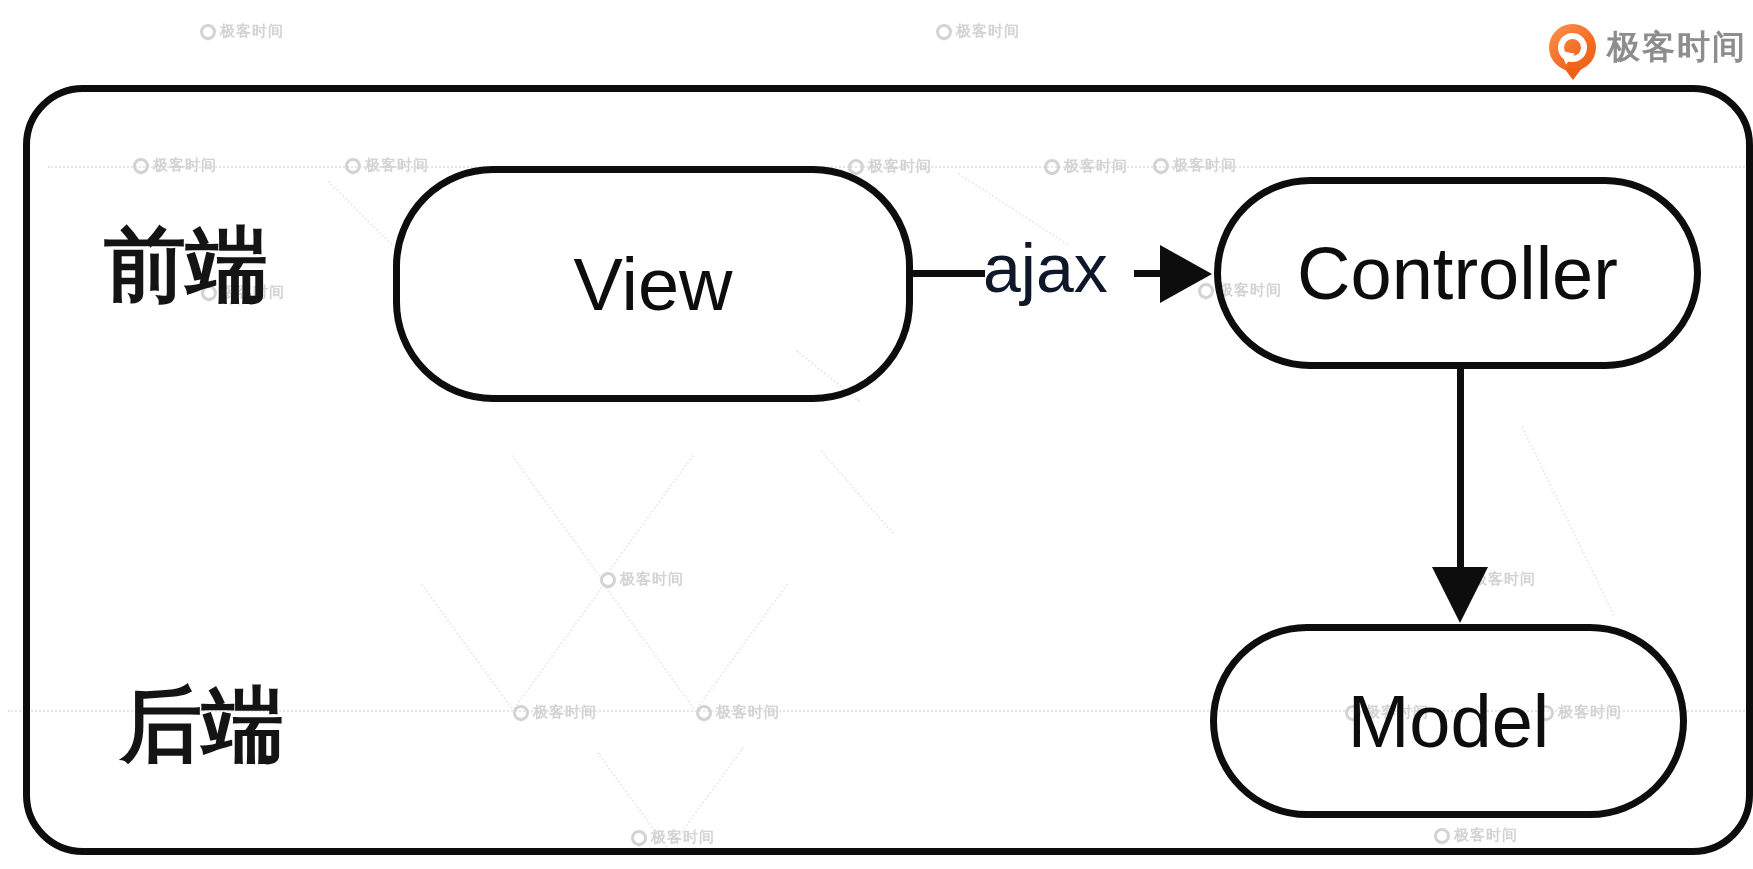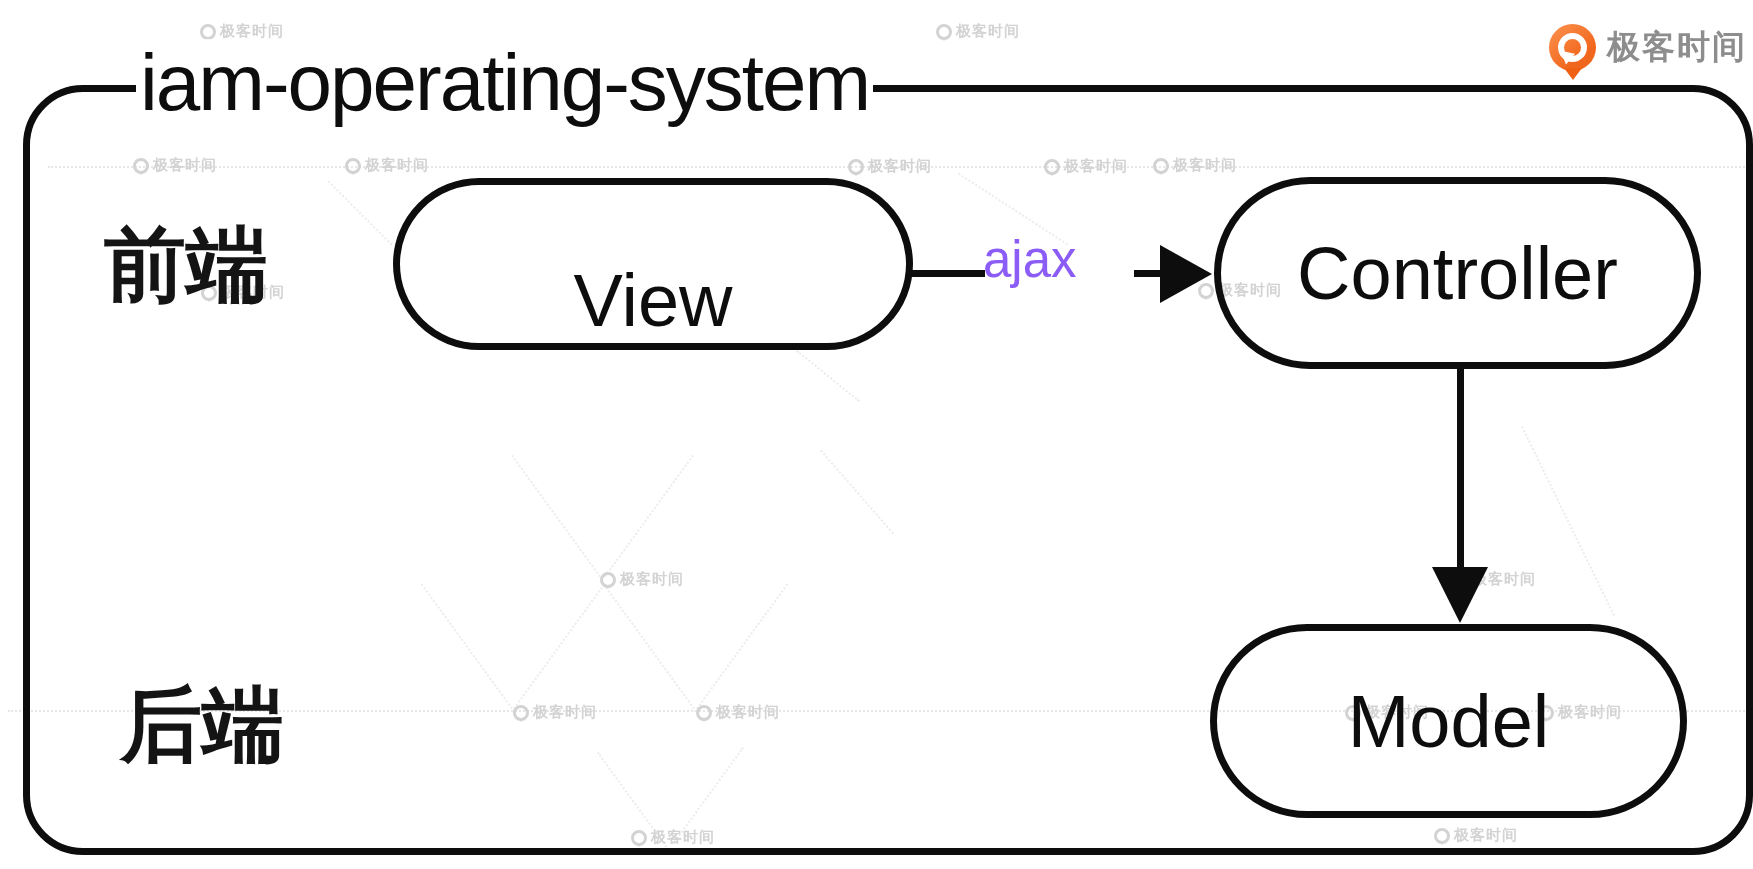--- a/index.html
+++ b/index.html
@@ -44,29 +44,29 @@
   .row-label.frontend{left:96px;top:224px;}
   .row-label.backend{left:112px;top:684px;}
   
   .pill{
     position:absolute;box-sizing:border-box;
     border:7px solid #0d0d0d;border-radius:100px;
     display:flex;align-items:center;justify-content:center;
     background:transparent;
     font-size:74px;color:#0d0d0d;white-space:nowrap;
   }
-  .pill.view{left:385px;top:178px;width:520px;height:172px;align-items:flex-end;}
+  .pill.view{left:385px;top:166px;width:520px;height:236px;}
   .pill.controller{left:1206px;top:177px;width:487px;height:192px;}
   .pill.model{left:1202px;top:624px;width:477px;height:194px;}
   
   .shaft{position:absolute;background:#0d0d0d;}
   .edge-ajax-line1{left:903px;top:270px;width:74px;height:7px;}
   .edge-ajax-line2{left:1126px;top:270px;width:28px;height:7px;}
   .edge-ajax-label{
-    position:absolute;left:975px;top:234px;font-size:51px;line-height:1;color:#8b5cf6;white-space:nowrap;
+    position:absolute;left:975px;top:234px;font-size:68px;line-height:1;color:#0f172a;white-space:nowrap;
   }
   .head-right{
     position:absolute;left:1152px;top:245px;width:0;height:0;
     border-top:29px solid transparent;border-bottom:29px solid transparent;border-left:52px solid #0d0d0d;
   }
   .edge-cm-shaft{left:1449px;top:367px;width:7px;height:202px;}
   .head-down{
     position:absolute;left:1424px;top:567px;width:0;height:0;
     border-left:28px solid transparent;border-right:28px solid transparent;border-top:56px solid #0d0d0d;
   }
@@ -181,21 +181,20 @@
     <div class="gt-pin">
       <i class="gp-circle"></i>
       <i class="gp-ring"></i>
       <i class="gp-arrow"></i>
       <i class="gp-tail"></i>
     </div>
     <div class="gt-name">极客时间</div>
   </div>
 
   <div class="outer-box"></div>
-  <div class="diagram-title">iam-operating-system</div>
 
   <div class="row-label backend">后端</div>
   <div class="row-label frontend">前端</div>
 
   <div class="pill view">
     <span>View</span>
   </div>
   <div class="pill model">
     <span>Model</span>
   </div>

